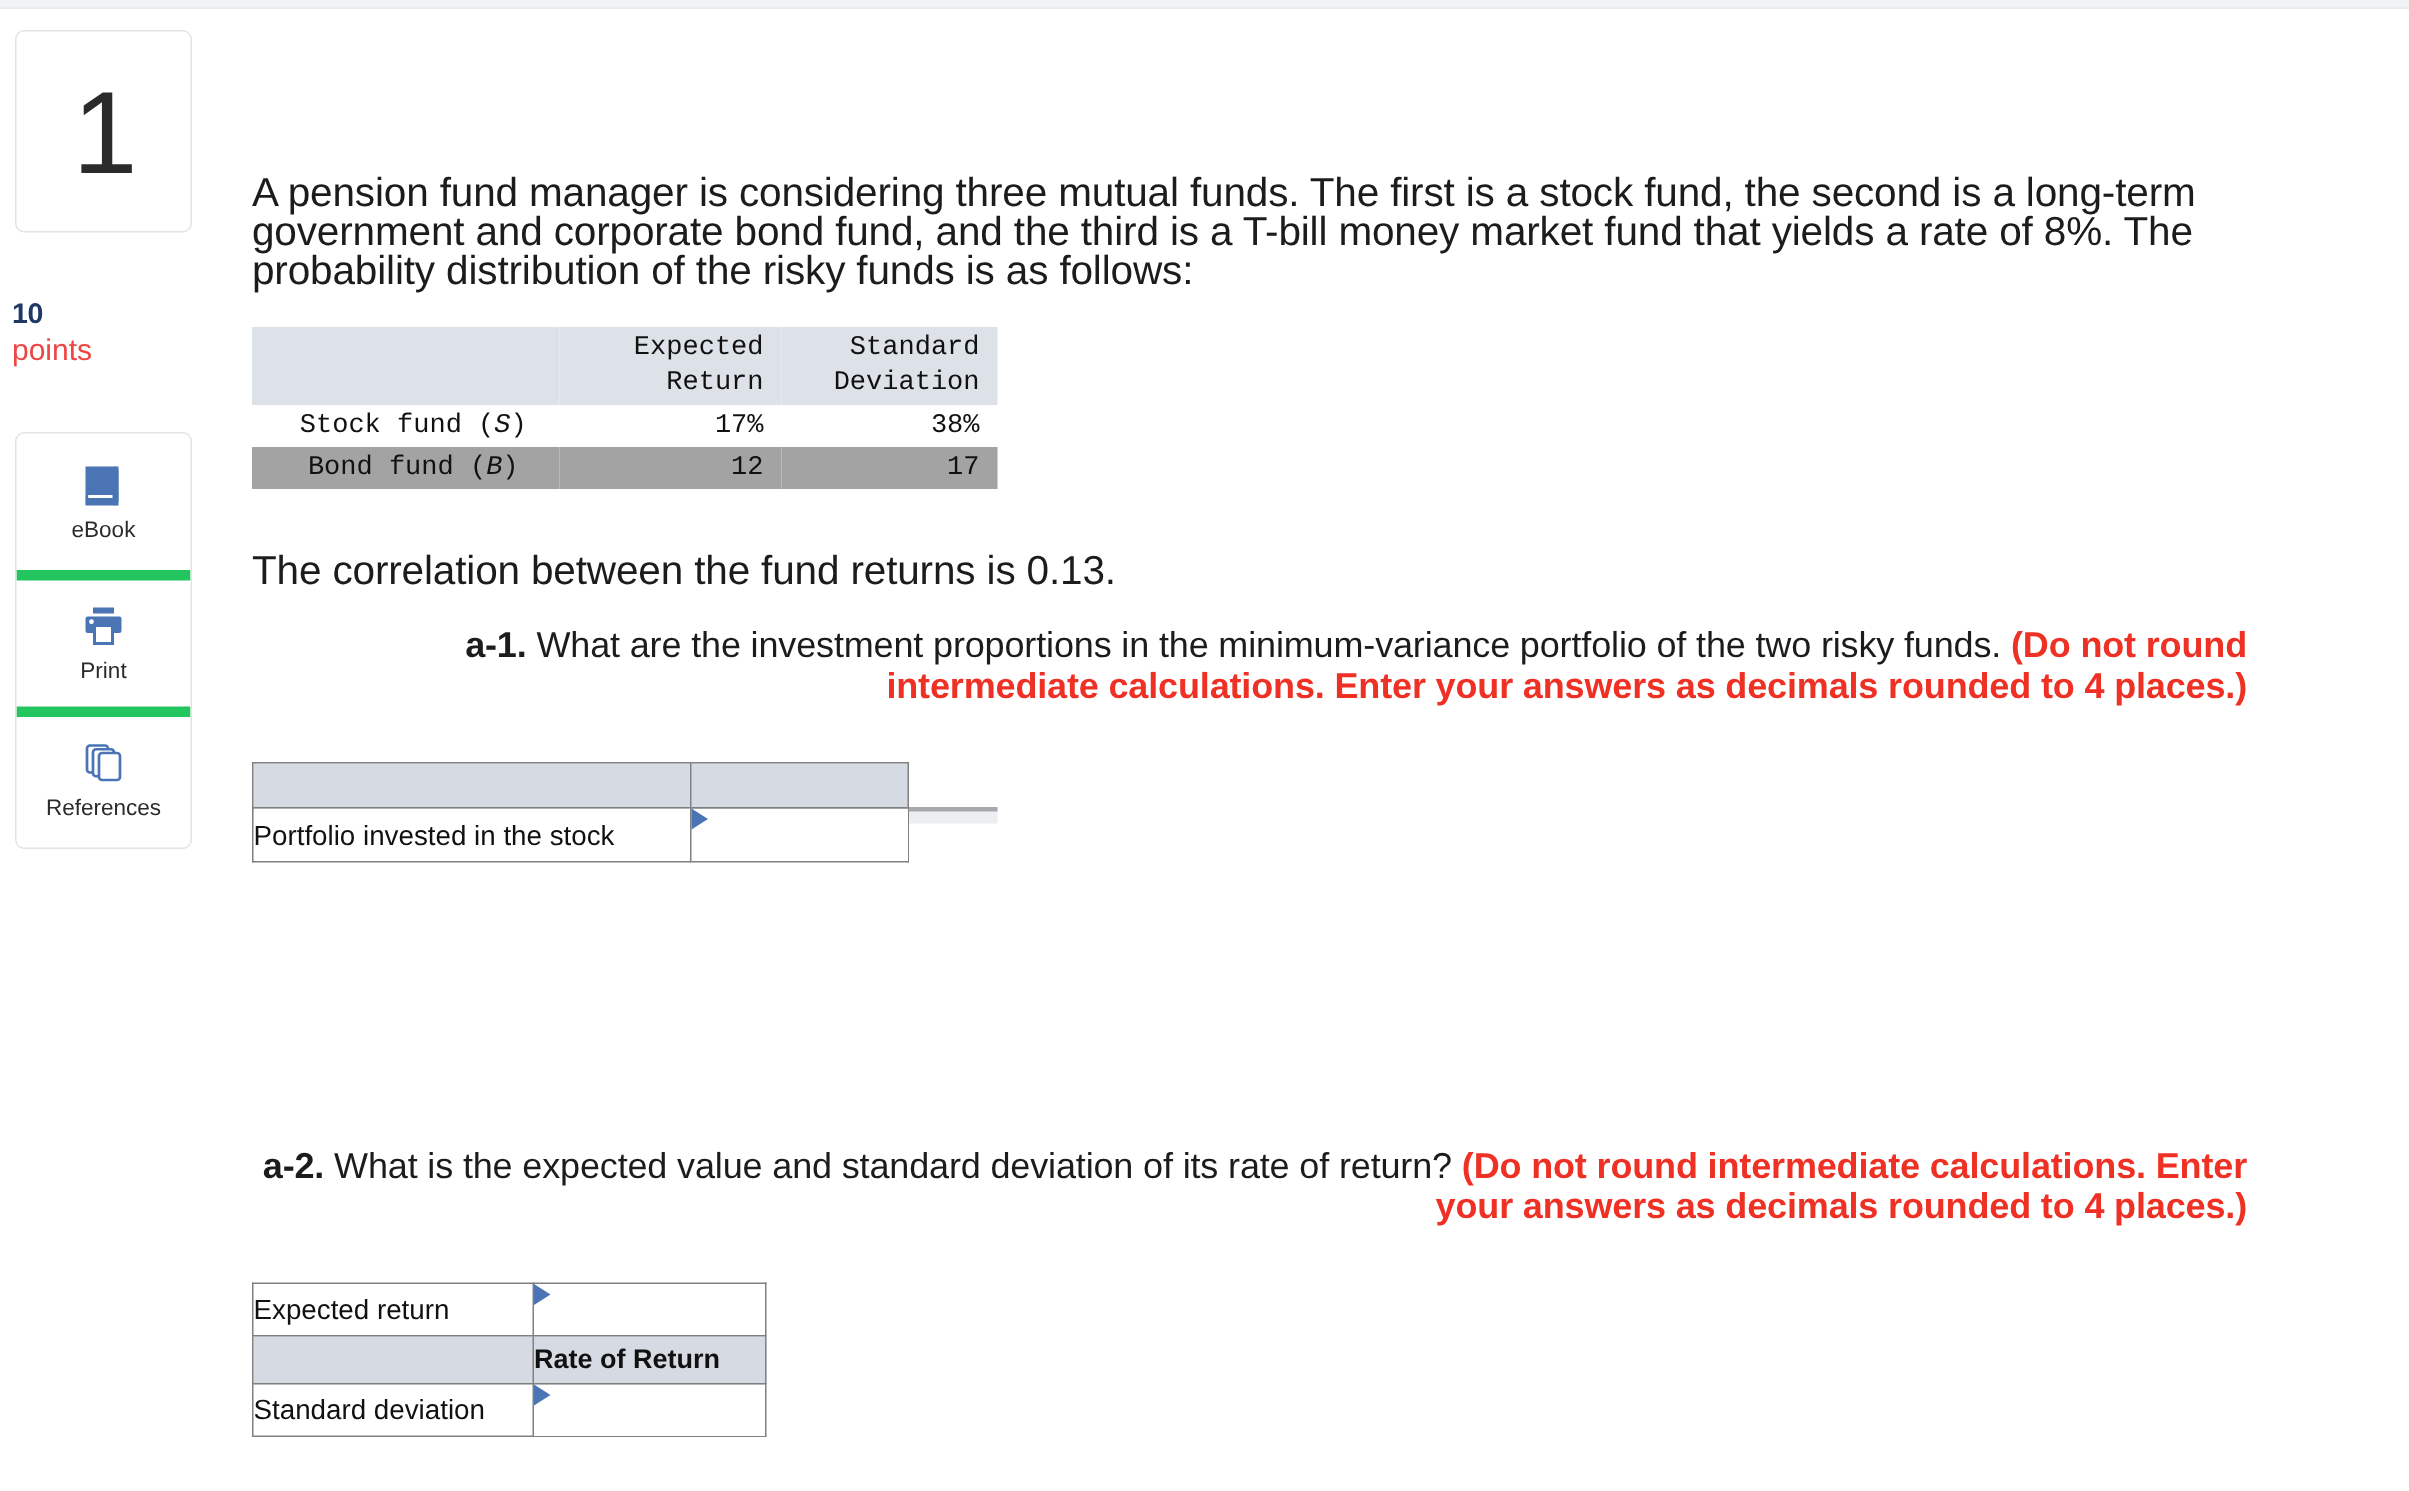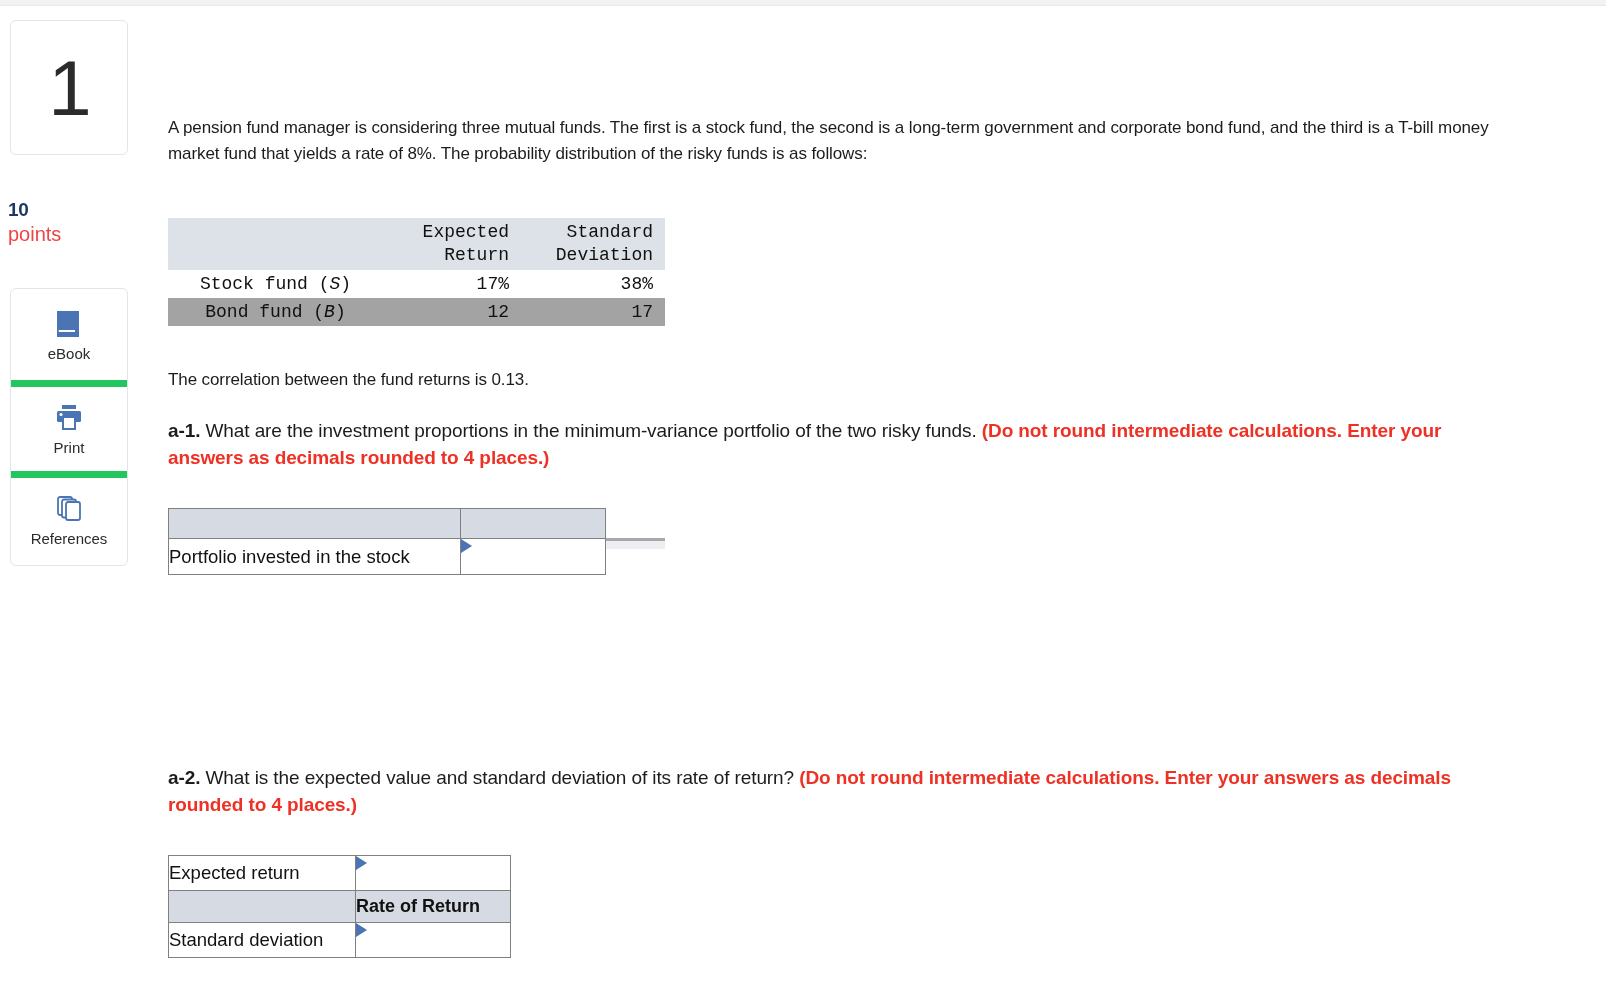--- a/index.html
+++ b/index.html
@@ -69,31 +69,31 @@
     cursor: pointer;
   }
   .tool-item + .tool-item { border-top: 7px solid #22c55e; }
   .tool-label { font-size: 15px; color: #2b2b2b; line-height: 1; }
   .tool-icon { width: 32px; height: 30px; display: block; }
 
   
   .content { position: absolute; left: 168px; top: 0; width: 1420px; }
 
   .para {
-    font-size: 17px;
+    font-size: 27px;
     line-height: 26px;
     color: #1c1c1c;
     letter-spacing: -0.1px;
     white-space: pre-wrap;
   }
 
   .intro { position: absolute; left: 0; top: 115px; width: 1368px; }
   .correlation { position: absolute; left: 0; top: 367px; width: 900px; }
 
-  .qline { position: absolute; font-size: 19px; line-height: 27px; color: #1c1c1c; letter-spacing: -0.1px; }
+  .qline { position: absolute; font-size: 24px; line-height: 27px; color: #1c1c1c; letter-spacing: -0.1px; text-align: right; }
   .q-a1 { left: 0; top: 417px; width: 1330px; }
   .q-a2 { left: 0; top: 764px; width: 1330px; }
   .qlabel { font-weight: 700; }
   .red { color: #ee3124; font-weight: 700; }
 
   
   .data-table-wrap { position: absolute; left: 0; top: 218px; width: 497px; }
   table.mono {
     border-collapse: collapse;
     width: 497px;

